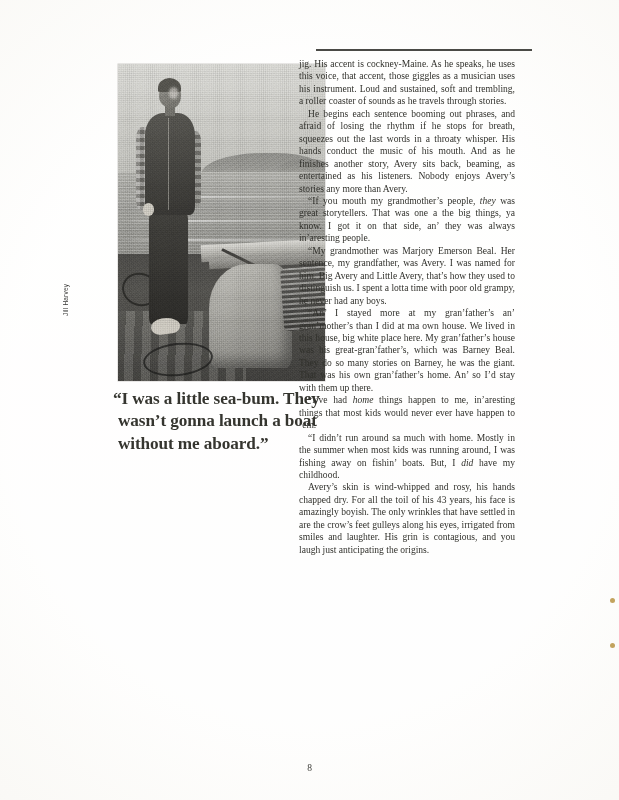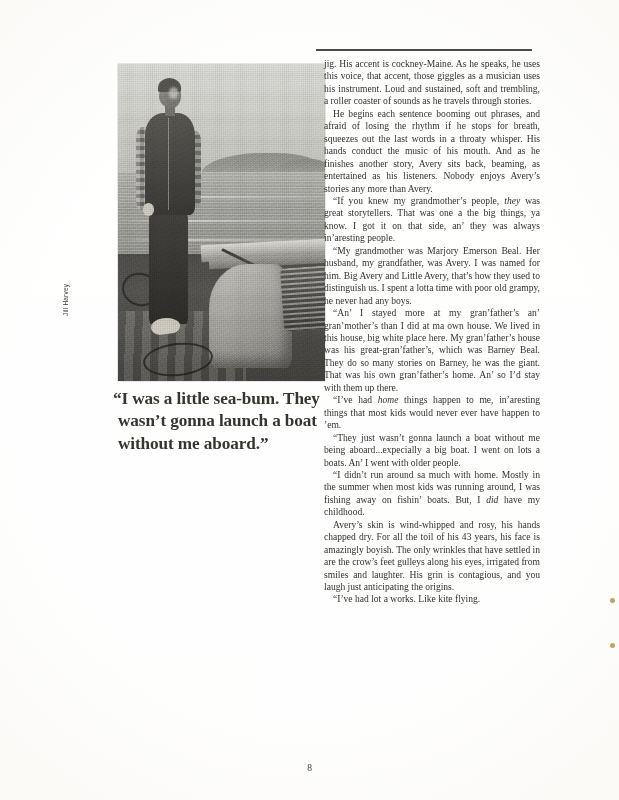--- a/index.html
+++ b/index.html
@@ -254,21 +254,21 @@
   #col-rule {
     position: absolute;
     left: 316px;
     top: 49px;
     width: 216px;
     height: 1.6px;
     background: #4a4a46;
   }
   #text-column {
     position: absolute;
-    left: 324px;
+    left: 299px;
     top: 58px;
     width: 216px;
     font-family: "Liberation Serif", serif;
     font-size: 9.55px;
     line-height: 1.305;
     color: #31312c;
     text-align: justify;
     -webkit-hyphens: none;
     hyphens: none;
   }
@@ -352,27 +352,25 @@
 
   <div id="photo-credit">Jill Harvey</div>
 
   <blockquote id="pull-quote">“I was a little sea-bum. They wasn’t gonna launch a boat without me aboard.”</blockquote>
 
   <div id="col-rule"></div>
 
   <div id="text-column">
       <p class="noindent"><span>jig. His accent is cockney-Maine. As he speaks, he uses this voice, that accent, those giggles as a musician uses his instrument. Loud and sustained, soft and trembling, a roller coaster of sounds as he travels through stories.</span></p>
       <p><span>He begins each sentence booming out phrases, and afraid of losing the rhythm if he stops for breath, squeezes out the last words in a throaty whisper. His hands conduct the music of his mouth. And as he finishes another story, Avery sits back, beaming, as entertained as his listeners. Nobody enjoys Avery’s stories any more than Avery.</span></p>
-      <p><span>“If you knew my grandmother’s people, </span><em>they</em><span> was great storytellers. That was one a the big things, ya know. I got it on that side, an’ they was always in’aresting people.</span></p>
-      <p><span>“My grandmother was Marjory Emerson Beal. Her husband, my grandfather, was Avery. I was named for him. Big Avery and Little Avery, that’s how they used to distinguish us. I spent a lotta time with poor old grampy, he never had any boys.</span></p>
+      <p><span>“If you mouth my grandmother’s people, </span><em>they</em><span> was great storytellers. That was one a the big things, ya know. I got it on that side, an’ they was always in’aresting people.</span></p>
+      <p><span>“My grandmother was Marjory Emerson Beal. Her sentence, my grandfather, was Avery. I was named for him. Big Avery and Little Avery, that’s how they used to distinguish us. I spent a lotta time with poor old grampy, he never had any boys.</span></p>
       <p><span>“An’ I stayed more at my gran’father’s an’ gran’mother’s than I did at ma own house. We lived in this house, big white place here. My gran’father’s house was his great-gran’father’s, which was Barney Beal. They do so many stories on Barney, he was the giant. That was his own gran’father’s home. An’ so I’d stay with them up there.</span></p>
       <p><span>“I’ve had </span><em>home</em><span> things happen to me, in’aresting things that most kids would never ever have happen to ’em.</span></p>
-      <p><span>“They just wasn’t gonna launch a boat without me being aboard...expecially a big boat. I went on lots a boats. An’ I went with older people.</span></p>
       <p><span>“I didn’t run around sa much with home. Mostly in the summer when most kids was running around, I was fishing away on fishin’ boats. But, I </span><em>did</em><span> have my childhood.</span></p>
       <p><span>Avery’s skin is wind-whipped and rosy, his hands chapped dry. For all the toil of his 43 years, his face is amazingly boyish. The only wrinkles that have settled in are the crow’s feet gulleys along his eyes, irrigated from smiles and laughter. His grin is contagious, and you laugh just anticipating the origins.</span></p>
-      <p><span>“I’ve had lot a works. Like kite flying.</span></p>
     </div>
 
   <div id="page-number">8</div>
 
   <div class="edge-mark" id="edge-mark-1"></div>
   <div class="edge-mark" id="edge-mark-2"></div>
 </div>
 
 </body></html>

